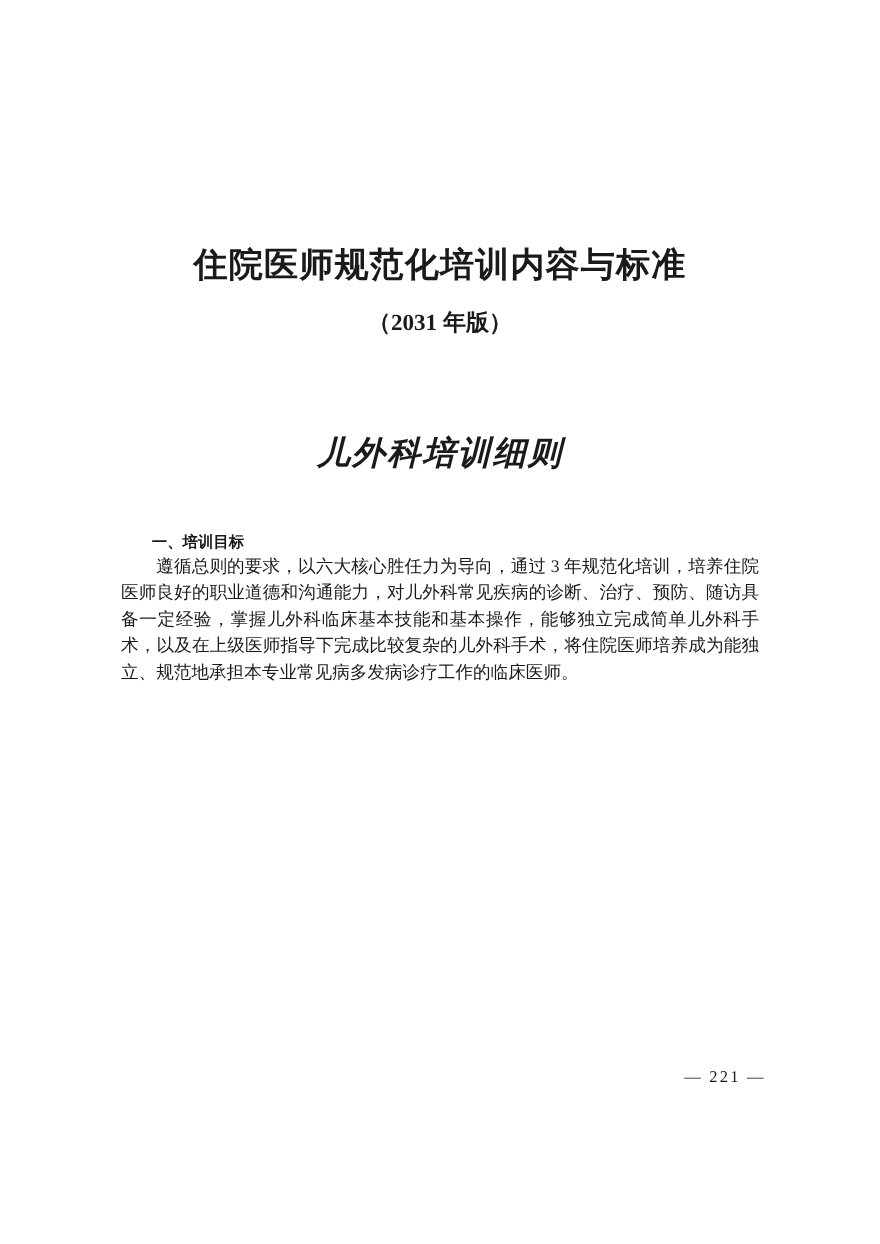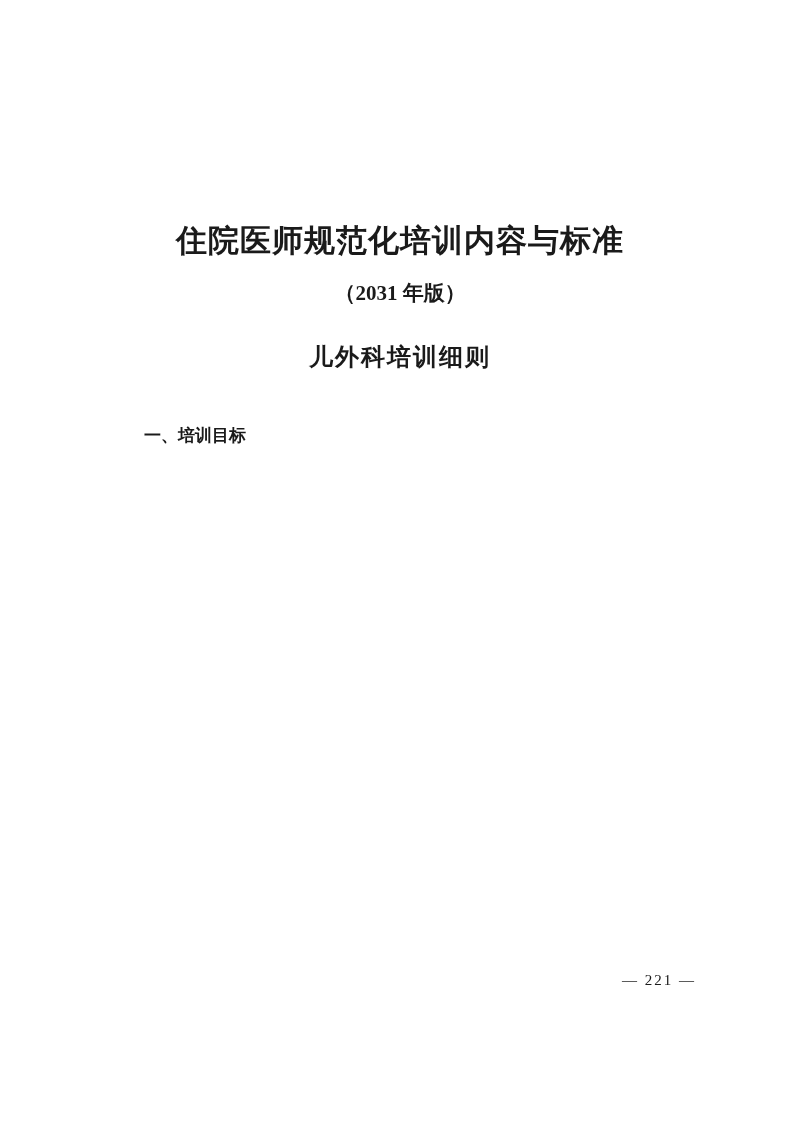--- a/index.html
+++ b/index.html
@@ -23,44 +23,45 @@
     letter-spacing: 1px;
   }
   .edition {
     margin-top: 22px;
     text-align: center;
     font-size: 21px;
     line-height: 26px;
     font-weight: bold;
   }
   .doc-title {
-    margin-top: 36px;
+    margin-top: 92px;
     text-align: center;
-    font-size: 24px;
+    font-size: 30px;
     line-height: 30px;
     font-weight: bold;
     font-family: "Liberation Sans", "DejaVu Sans", sans-serif;
     letter-spacing: 2px;
+    font-style: italic;
   }
   .body-text {
     width: 580px;
     margin: 52px auto 0 auto;
     font-size: 16px;
     line-height: 24px;
     text-align: justify;
     text-justify: inter-ideograph;
   }
   .body-text p {
     margin: 0;
     text-indent: 2em;
   }
   .section-heading {
     margin: 16px 0 10px 0;
     text-indent: 2em;
-    font-size: 17px;
+    font-size: 14px;
     line-height: 24px;
     font-weight: bold;
     font-family: "Liberation Sans", "DejaVu Sans", sans-serif;
   }
   .lead-bold { font-weight: bold; }
   .page-number {
     position: absolute;
     top: 970px;
     right: 104px;
     font-size: 15px;
@@ -77,20 +78,21 @@
 
   <div class="edition">（2031 年版）</div>
 
   <div class="doc-title">儿外科培训细则</div>
 
   <div class="body-text">
 
 
     <p class="section-heading">一、培训目标</p>
 
+    <p>遵循总则的要求，以六大核心胜任力为导向，通过 3 年规范化培训，培养住院医师良好的职业道德和沟通能力，对儿外科常见疾病的诊断、治疗、预防、随访具备一定经验，掌握儿外科临床基本技能和基本操作，能够独立完成简单儿外科手术，以及在上级医师指导下完成比较复杂的儿外科手术，将住院医师培养成为能独立、规范地承担本专业常见病多发病诊疗工作的临床医师。</p>
 
 
 
   </div>
 
   <div class="page-number">—  221  —</div>
 
 </div>
 
 </body></html>

